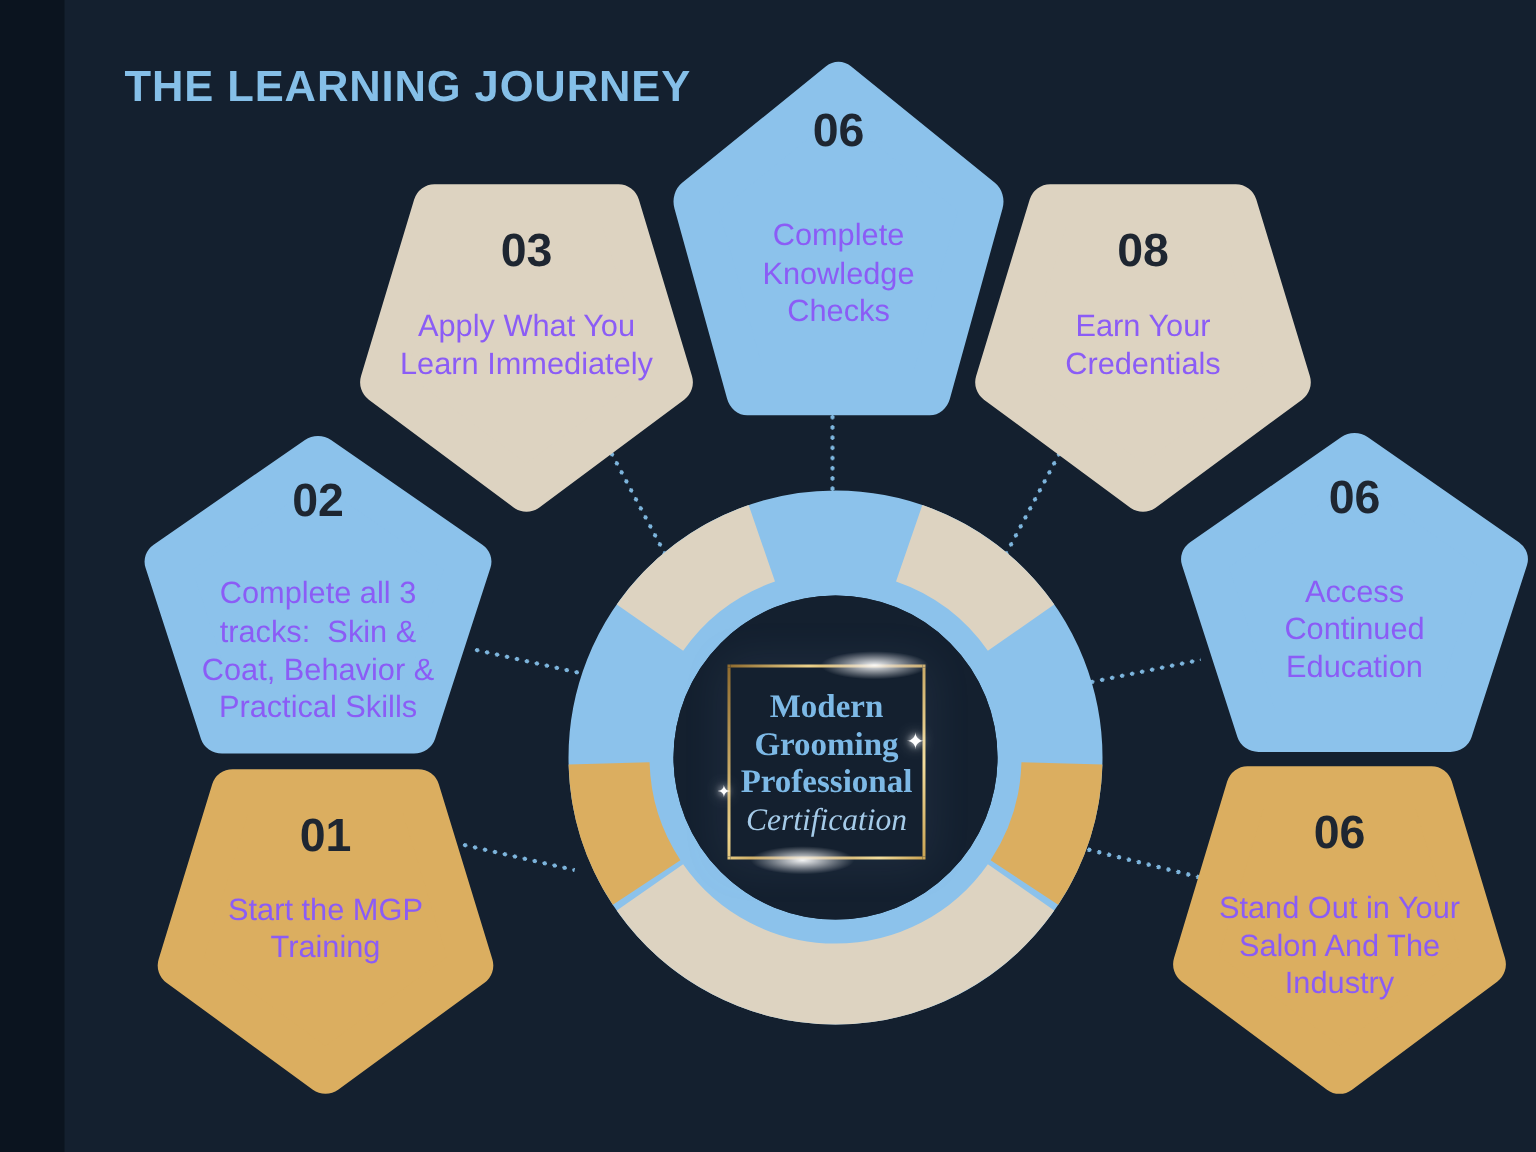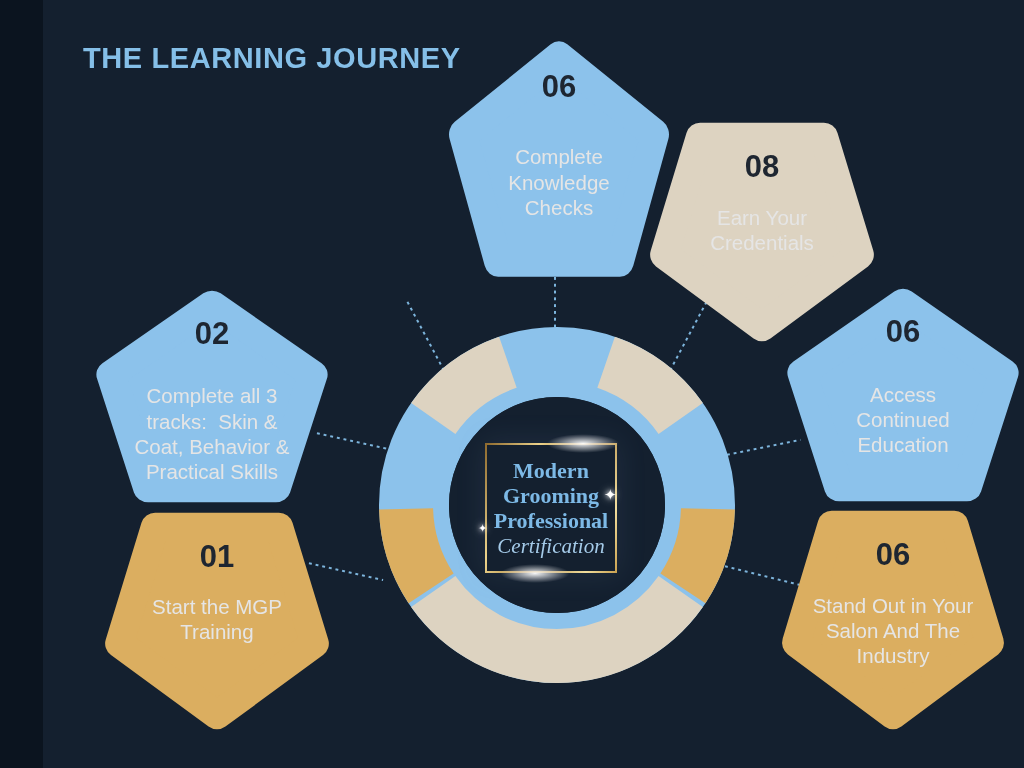--- a/index.html
+++ b/index.html
@@ -18,21 +18,21 @@
   
   .pent { position:absolute; }
   .pent svg { position:absolute; inset:0; width:100%; height:100%; overflow:visible; }
   .pent .num {
     position:absolute; left:0; right:0; top:13.5%;
     text-align:center; font-size:31px; font-weight:700; color:#1e2631;
   }
   .pent .label {
     position:absolute; left:7%; right:7%;
     text-align:center; font-size:20.5px; line-height:1.24;
-    color:#e5e5e5; white-space:pre-wrap;
+    color:#8b5cf6; white-space:pre-wrap;
   }
   .pent.up .label   { top:44%; }
   .pent.down .label { top:38%; }
   
   .ring { position:absolute; }
   
   .connector {
     position:absolute; height:4px;
     background-image:radial-gradient(circle 1.4px at 2.2px 50%, #7db5dd 98%, rgba(0,0,0,0));
     background-size:6.8px 4px; background-repeat:repeat-x;
@@ -115,20 +115,28 @@
     <svg viewBox="0 0 100 95" preserveAspectRatio="none">
       <path d="M50,8 L91,38 L76,87 L24,87 L9,38 Z" stroke-width="12" stroke-linejoin="round" fill="#8cc2eb" stroke="#8cc2eb"></path>
     </svg>
     <div class="num">02</div>
     <div class="label">Complete all 3
 tracks:  Skin &amp;
 Coat, Behavior &amp;
 Practical Skills</div>
   </div>
 
+  <div class="pent down" style="left:190px; top:118px; width:236px; height:228px;">
+    <svg viewBox="0 0 100 95" preserveAspectRatio="none">
+      <path d="M24,8 L76,8 L91,57 L50,87 L9,57 Z" stroke-width="12" stroke-linejoin="round" fill="#ddd3c1" stroke="#ddd3c1"></path>
+    </svg>
+    <div class="num">03</div>
+    <div class="label">Apply What You
+Learn Immediately</div>
+  </div>
 
   <div class="pent up" style="left:399px; top:36px; width:234px; height:246px;">
     <svg viewBox="0 0 100 95" preserveAspectRatio="none">
       <path d="M50,8 L91,38 L76,87 L24,87 L9,38 Z" stroke-width="12" stroke-linejoin="round" fill="#8cc2eb" stroke="#8cc2eb"></path>
     </svg>
     <div class="num">06</div>
     <div class="label">Complete
 Knowledge
 Checks</div>
   </div>

